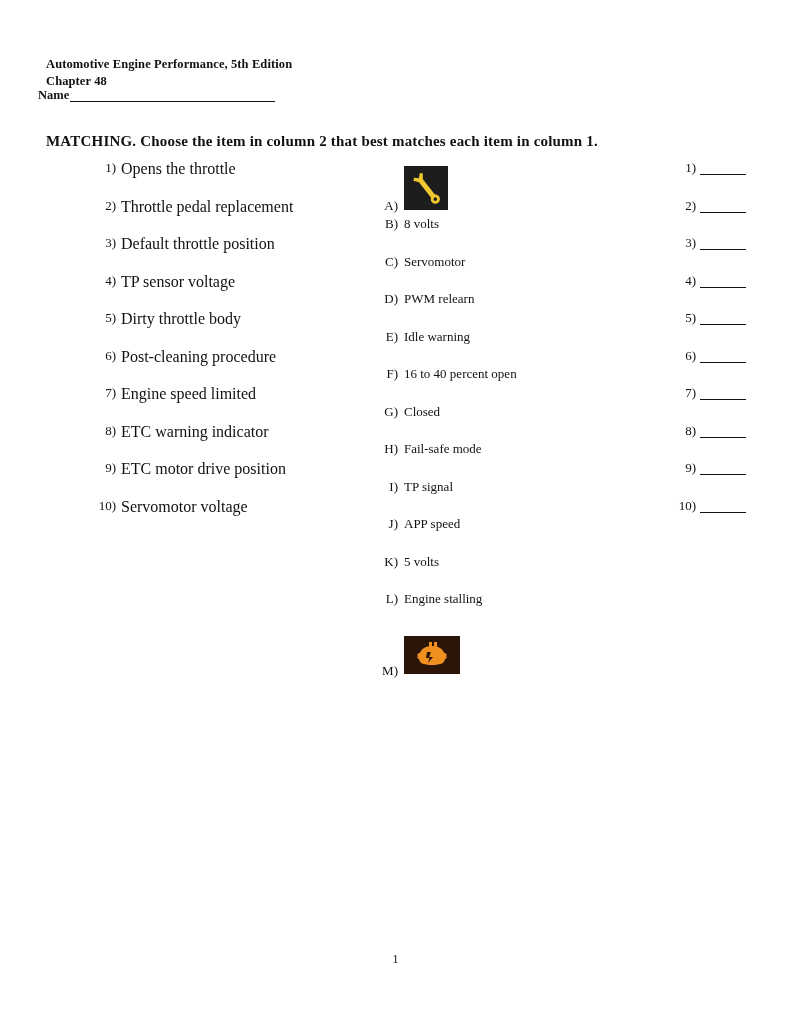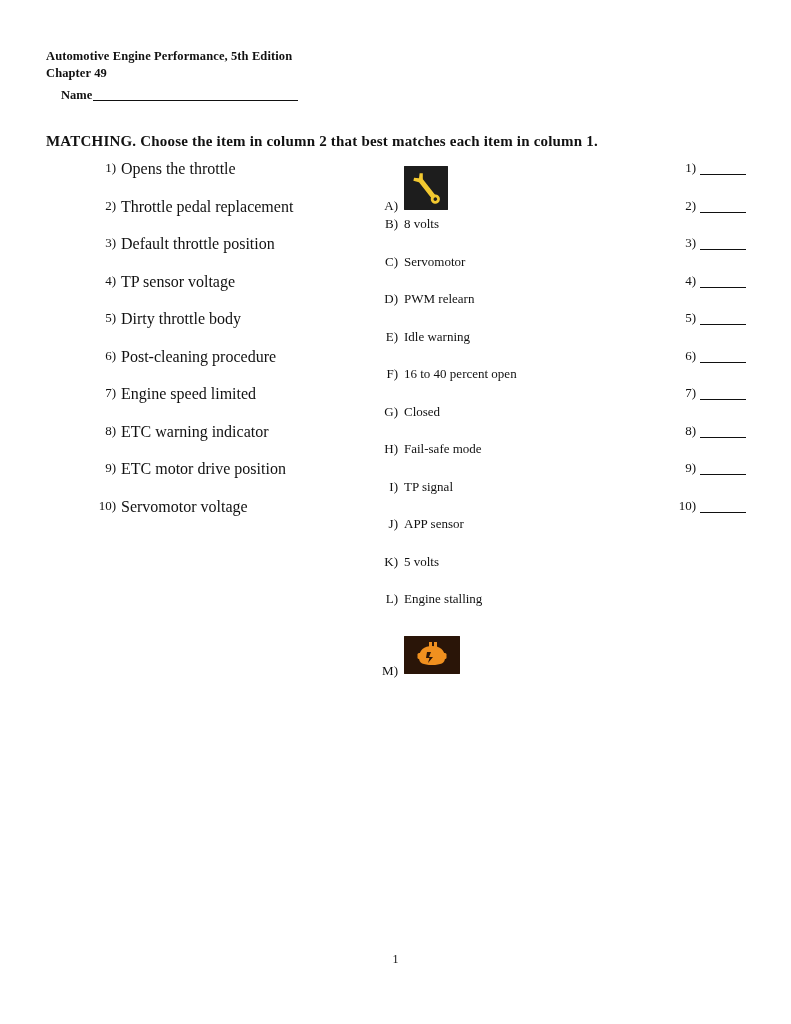--- a/index.html
+++ b/index.html
@@ -18,34 +18,35 @@
   .page {
     position: absolute;
     left: 0; top: 0;
     width: 791px;
     height: 1024px;
     background: #ffffff;
   }
   .header {
     position: absolute;
     left: 46px;
-    top: 48px;
+    top: 56px;
     width: 520px;
   }
   .header-line {
     font-size: 12.5px;
     font-weight: bold;
     line-height: 17px;
     letter-spacing: 0.1px;
   }
   .name-row {
     position: absolute;
-    left: 61px;
+    left: 38px;
     top: 88px;
     display: flex;
+    align-items: flex-end;
   }
   .name-label {
     font-size: 12.5px;
     font-weight: bold;
     line-height: 14px;
   }
   .name-blank {
     width: 205px;
     border-bottom: 1px solid #111111;
     height: 12px;
@@ -176,21 +177,21 @@
     font-size: 12px;
   }
 </style>
 </head>
 <body>
 
 <div class="page">
 
   <div class="header">
     <div class="header-line">Automotive Engine Performance, 5th Edition</div>
-    <div class="header-line">Chapter 49</div>
+    <div class="header-line">Chapter 48</div>
   </div>
 
   <div class="name-row">
     <span class="name-label">Name</span>
     <span class="name-blank"></span>
   </div>
 
   <div class="instructions">MATCHING.  Choose the item in column 2 that best matches each item in column 1.</div>
 
   <div class="col1">
@@ -280,21 +281,21 @@
     <div class="c2-item">
       <span class="c2-letter">H)</span>
       <span class="c2-text">Fail-safe mode</span>
     </div>
     <div class="c2-item">
       <span class="c2-letter">I)</span>
       <span class="c2-text">TP signal</span>
     </div>
     <div class="c2-item">
       <span class="c2-letter">J)</span>
-      <span class="c2-text">APP sensor</span>
+      <span class="c2-text">APP speed</span>
     </div>
     <div class="c2-item">
       <span class="c2-letter">K)</span>
       <span class="c2-text">5 volts</span>
     </div>
     <div class="c2-item">
       <span class="c2-letter">L)</span>
       <span class="c2-text">Engine stalling</span>
     </div>
 

